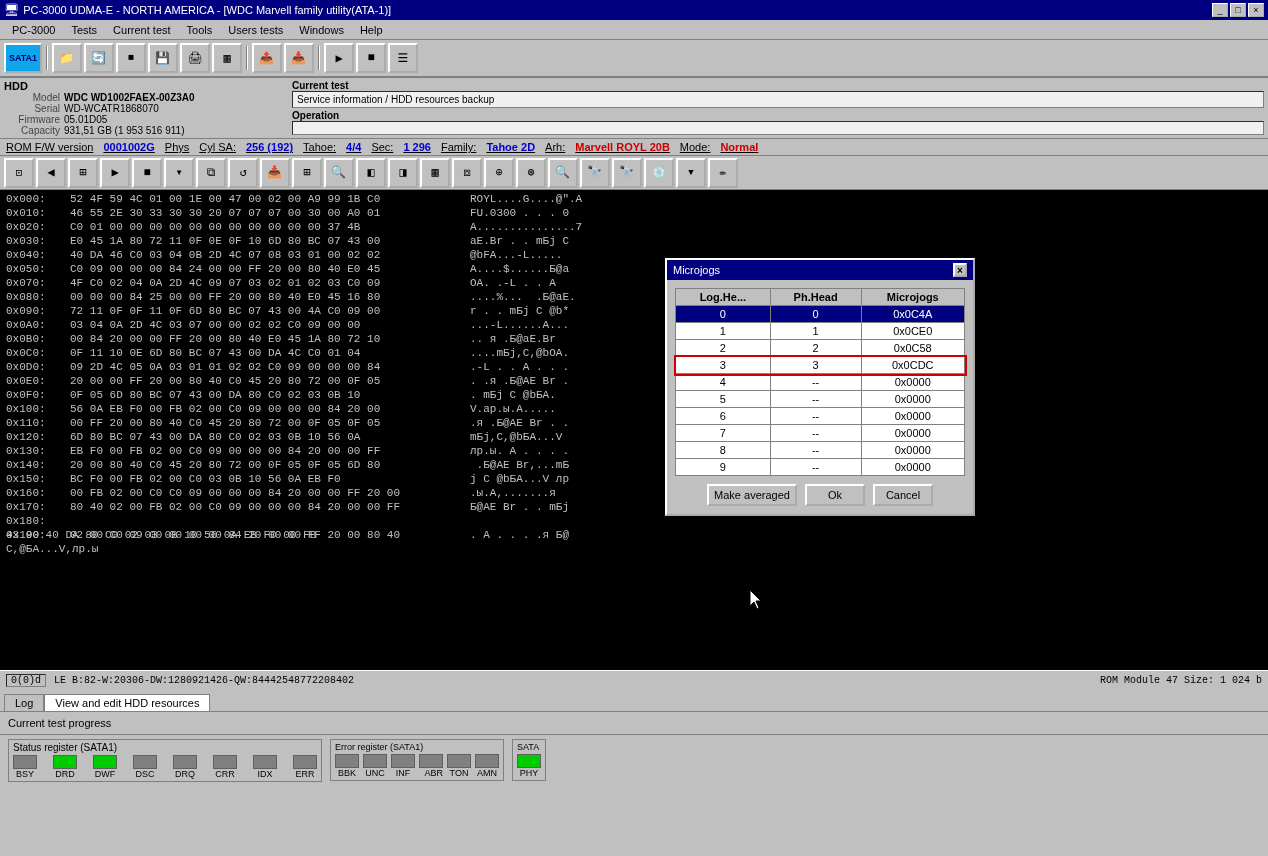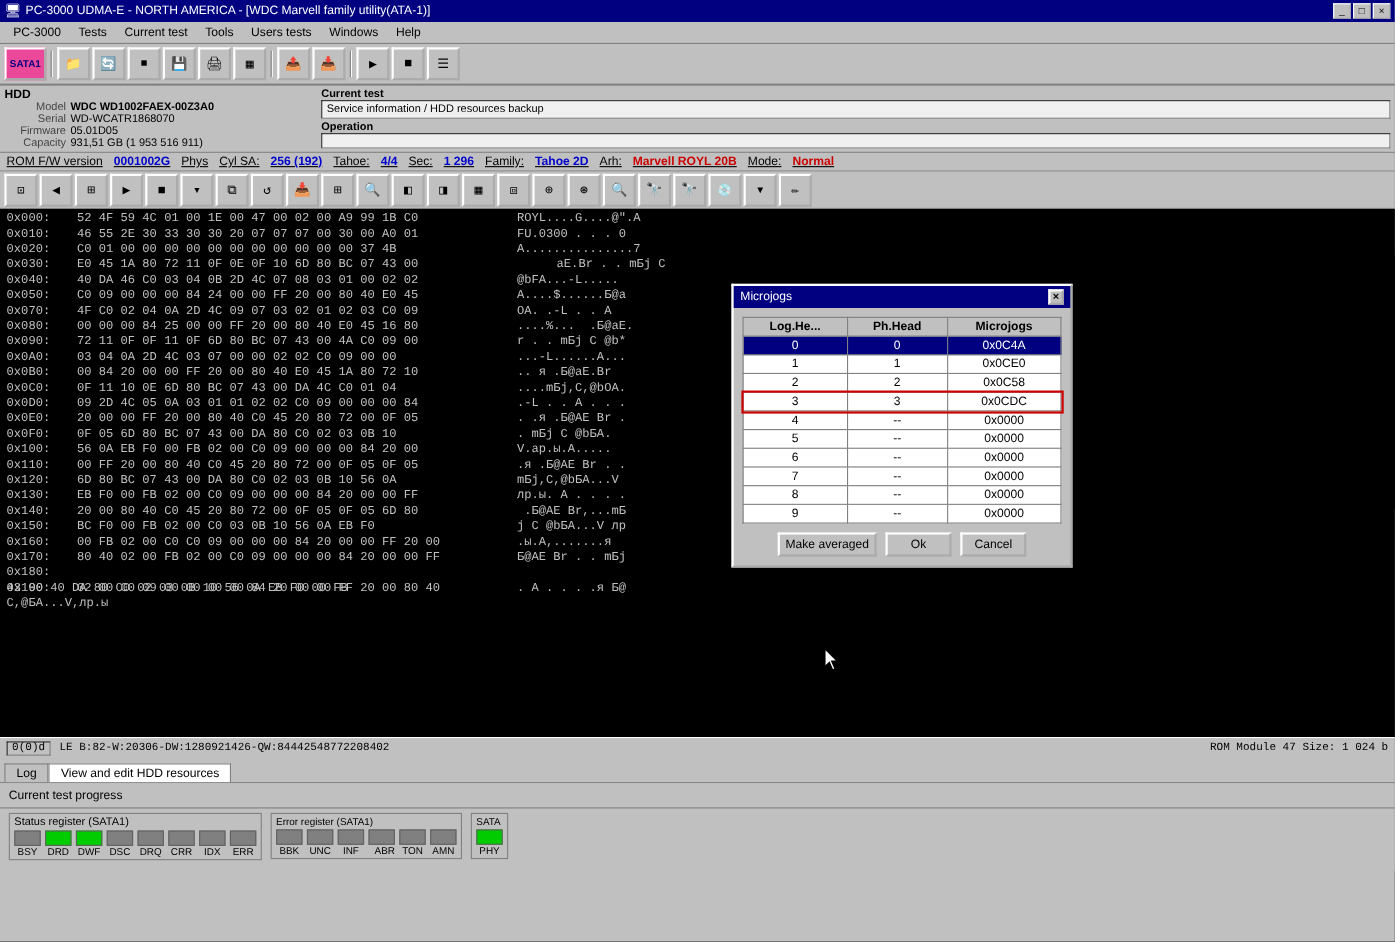--- a/index.html
+++ b/index.html
@@ -60,21 +60,21 @@
       display: flex;
       align-items: center;
       justify-content: center;
       cursor: pointer;
       font-size: 12px;
     }
     .toolbar-separator { width: 2px; height: 24px; border-left: 1px solid #808080; border-right: 1px solid #fff; margin: 0 2px; }
     .sata-btn {
       width: 38px;
       height: 30px;
-      background: #ec4899;
+      background: #0ea5e9;
       border: 2px outset #fff;
       font-size: 9px;
       font-family: Arial;
       display: flex;
       align-items: center;
       justify-content: center;
       cursor: pointer;
     }
 
     
@@ -305,21 +305,21 @@
   <div class="toolbar-btn" style="font-size:11px;">💿</div>
   <div class="toolbar-btn" style="font-size:9px;">▼</div>
   <div class="toolbar-btn">✏</div>
 </div>
 
 <div style="display:flex;background:#000;flex:1;">
   <div id="hex-area" style="background:#000;color:#c0c0c0;padding:2px 6px;font-size:11px;font-family:'Courier New',monospace;overflow:hidden;width:100%;height:480px;">
       <div style="display: flex; height: 14px; line-height: 14px; white-space: pre;"><span style="color: rgb(192, 192, 192); min-width: 64px;">0x000: </span><span style="color: rgb(192, 192, 192); min-width: 400px;">52 4F 59 4C 01 00 1E 00 47 00 02 00 A9 99 1B C0 </span><span style="color: rgb(192, 192, 192);">ROYL....G....@".A</span></div>
       <div style="display: flex; height: 14px; line-height: 14px; white-space: pre;"><span style="color: rgb(192, 192, 192); min-width: 64px;">0x010: </span><span style="color: rgb(192, 192, 192); min-width: 400px;">46 55 2E 30 33 30 30 20 07 07 07 00 30 00 A0 01 </span><span style="color: rgb(192, 192, 192);">FU.0300 . . . 0</span></div>
       <div style="display: flex; height: 14px; line-height: 14px; white-space: pre;"><span style="color: rgb(192, 192, 192); min-width: 64px;">0x020: </span><span style="color: rgb(192, 192, 192); min-width: 400px;">C0 01 00 00 00 00 00 00 00 00 00 00 00 37 4B </span><span style="color: rgb(192, 192, 192);">A...............7</span></div>
-      <div style="display: flex; height: 14px; line-height: 14px; white-space: pre;"><span style="color: rgb(192, 192, 192); min-width: 64px;">0x030: </span><span style="color: rgb(192, 192, 192); min-width: 400px;">E0 45 1A 80 72 11 0F 0E 0F 10 6D 80 BC 07 43 00 </span><span style="color: rgb(192, 192, 192); margin-left: 36px;">аE.Br . . mБj C</span></div>
+      <div style="display: flex; height: 14px; line-height: 14px; white-space: pre;"><span style="color: rgb(192, 192, 192); min-width: 64px;">0x030: </span><span style="color: rgb(192, 192, 192); min-width: 400px;">E0 45 1A 80 72 11 0F 0E 0F 10 6D 80 BC 07 43 00 </span><span style="color: rgb(192, 192, 192);">аE.Br . . mБj C</span></div>
       <div style="display: flex; height: 14px; line-height: 14px; white-space: pre;"><span style="color: rgb(192, 192, 192); min-width: 64px;">0x040: </span><span style="color: rgb(192, 192, 192); min-width: 400px;">40 DA 46 C0 03 04 0B 2D 4C 07 08 03 01 00 02 02 </span><span style="color: rgb(192, 192, 192);">@bFA...-L.....</span></div>
       <div style="display: flex; height: 14px; line-height: 14px; white-space: pre;"><span style="color: rgb(192, 192, 192); min-width: 64px;">0x050: </span><span style="color: rgb(192, 192, 192); min-width: 400px;">C0 09 00 00 00 84 24 00 00 FF 20 00 80 40 E0 45 </span><span style="color: rgb(192, 192, 192);">A....$......Б@а</span></div>
       <div style="display: flex; height: 14px; line-height: 14px; white-space: pre;"><span style="color: rgb(192, 192, 192); min-width: 64px;">0x070: </span><span style="color: rgb(192, 192, 192); min-width: 400px;">4F C0 02 04 0A 2D 4C 09 07 03 02 01 02 03 C0 09 </span><span style="color: rgb(192, 192, 192);">OA. .-L . . A</span></div>
       <div style="display: flex; height: 14px; line-height: 14px; white-space: pre;"><span style="color: rgb(192, 192, 192); min-width: 64px;">0x080: </span><span style="color: rgb(192, 192, 192); min-width: 400px;">00 00 00 84 25 00 00 FF 20 00 80 40 E0 45 16 80 </span><span style="color: rgb(192, 192, 192);">....%...  .Б@аE.</span></div>
       <div style="display: flex; height: 14px; line-height: 14px; white-space: pre;"><span style="color: rgb(192, 192, 192); min-width: 64px;">0x090: </span><span style="color: rgb(192, 192, 192); min-width: 400px;">72 11 0F 0F 11 0F 6D 80 BC 07 43 00 4A C0 09 00 </span><span style="color: rgb(192, 192, 192);">r . . mБj C @b*</span></div>
       <div style="display: flex; height: 14px; line-height: 14px; white-space: pre;"><span style="color: rgb(192, 192, 192); min-width: 64px;">0x0A0: </span><span style="color: rgb(192, 192, 192); min-width: 400px;">03 04 0A 2D 4C 03 07 00 00 02 02 C0 09 00 00 </span><span style="color: rgb(192, 192, 192);">...-L......A...</span></div>
       <div style="display: flex; height: 14px; line-height: 14px; white-space: pre;"><span style="color: rgb(192, 192, 192); min-width: 64px;">0x0B0: </span><span style="color: rgb(192, 192, 192); min-width: 400px;">00 84 20 00 00 FF 20 00 80 40 E0 45 1A 80 72 10 </span><span style="color: rgb(192, 192, 192);">.. я .Б@аE.Br</span></div>
       <div style="display: flex; height: 14px; line-height: 14px; white-space: pre;"><span style="color: rgb(192, 192, 192); min-width: 64px;">0x0C0: </span><span style="color: rgb(192, 192, 192); min-width: 400px;">0F 11 10 0E 6D 80 BC 07 43 00 DA 4C C0 01 04 </span><span style="color: rgb(192, 192, 192);">....mБj,C,@bOA.</span></div>
       <div style="display: flex; height: 14px; line-height: 14px; white-space: pre;"><span style="color: rgb(192, 192, 192); min-width: 64px;">0x0D0: </span><span style="color: rgb(192, 192, 192); min-width: 400px;">09 2D 4C 05 0A 03 01 01 02 02 C0 09 00 00 00 84 </span><span style="color: rgb(192, 192, 192);">.-L . . A . . .</span></div>
       <div style="display: flex; height: 14px; line-height: 14px; white-space: pre;"><span style="color: rgb(192, 192, 192); min-width: 64px;">0x0E0: </span><span style="color: rgb(192, 192, 192); min-width: 400px;">20 00 00 FF 20 00 80 40 C0 45 20 80 72 00 0F 05 </span><span style="color: rgb(192, 192, 192);">. .я .Б@АЕ Br .</span></div>
@@ -349,21 +349,21 @@
 </div>
 
 <div style="background:#c0c0c0;padding:2px 8px;font-family:Arial;font-size:11px;height:22px;display:flex;align-items:center;">
   <span>Current test progress</span>
 </div>
 
 <div style="background:#c0c0c0;display:flex;align-items:flex-start;padding:4px 8px;height:58px;gap:8px;border-top:1px solid #808080;">
 
   <div style="border:1px solid #808080;padding:2px 4px;">
     <div style="font-family:Arial;font-size:10px;margin-bottom:2px;">Status register (SATA1)</div>
-    <div style="display:flex;gap:4px;">
+    <div style="display:flex;gap:16px;">
       <div style="display:flex;flex-direction:column;align-items:center;">
         <div style="width:24px;height:14px;border:1px solid #606060;background:#808080;"></div>
         <span style="font-size:9px;font-family:Arial;">BSY</span>
       </div>
       <div style="display:flex;flex-direction:column;align-items:center;">
         <div style="width:24px;height:14px;border:1px solid #606060;background:#00cc00;"></div>
         <span style="font-size:9px;font-family:Arial;">DRD</span>
       </div>
       <div style="display:flex;flex-direction:column;align-items:center;">
         <div style="width:24px;height:14px;border:1px solid #606060;background:#00cc00;"></div>

